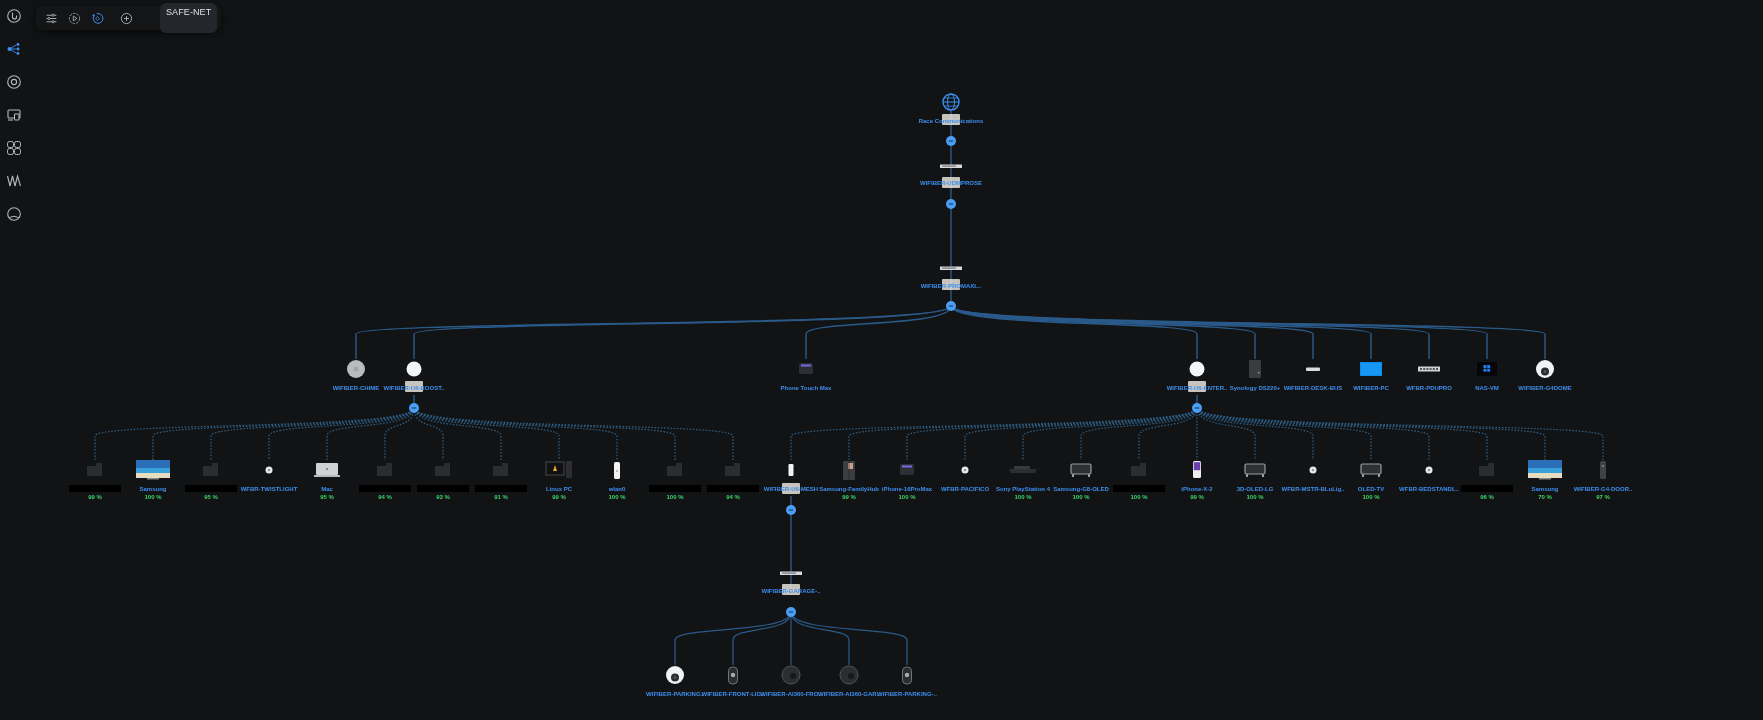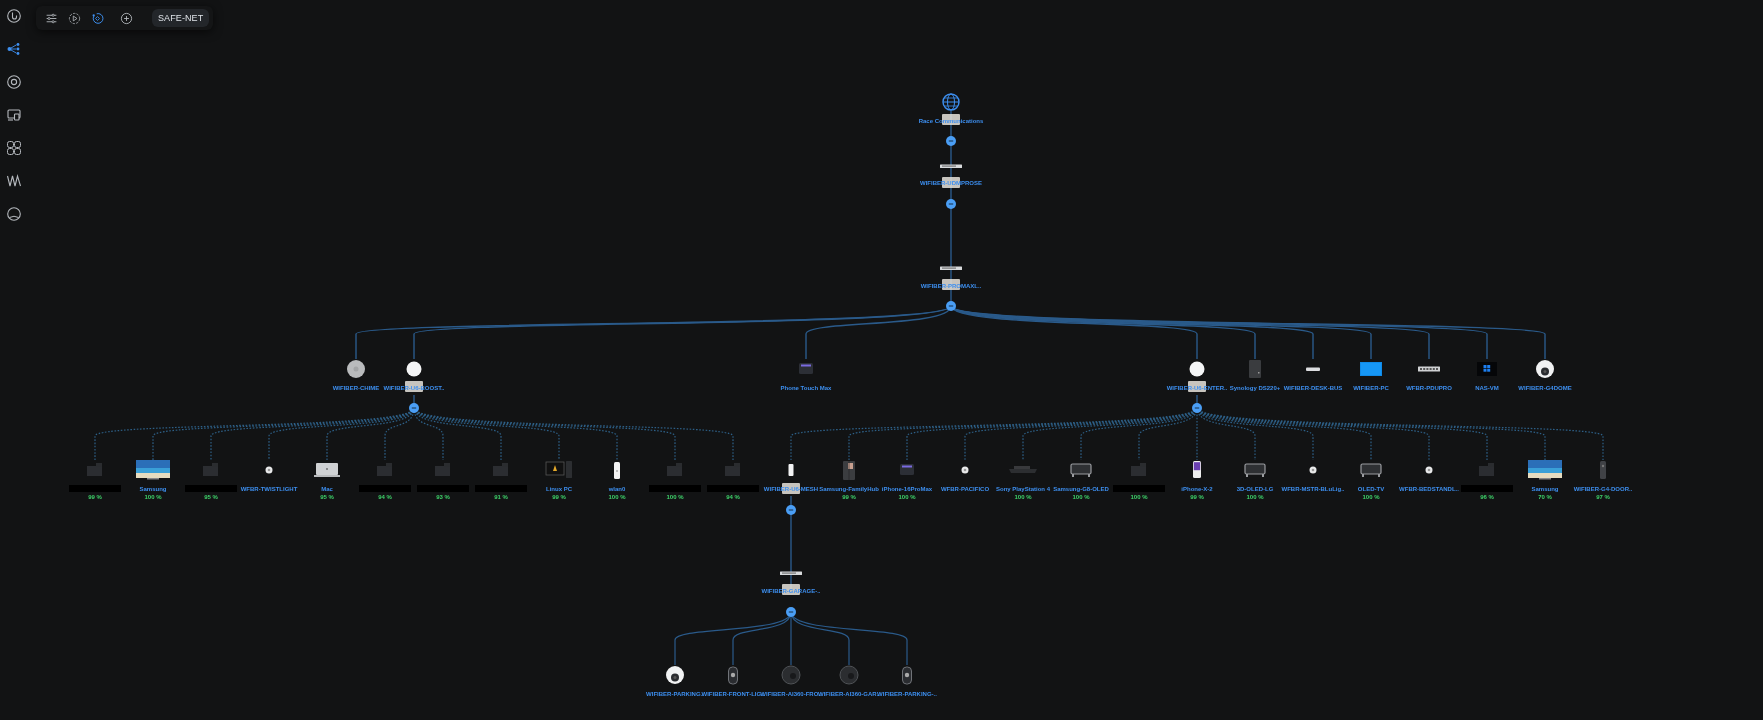--- a/index.html
+++ b/index.html
@@ -25,21 +25,21 @@
     background:#141516; border-radius:6px;
     box-shadow:0 2px 10px rgba(0,0,0,0.6);
     padding:0 4px 0 4px;
   }
   .tb-btn {
     width:22px; height:22px; display:flex; align-items:center; justify-content:center;
     cursor:pointer; margin-right:1px;
   }
   .tb-btn svg { width:13px; height:13px; }
   .site-pill {
-    margin-left:14px; height:18px; padding:0 6px; border-radius:6px;
+    margin-left:22px; height:30px; padding:0 6px; border-radius:6px;
     background:#23262a; color:#dfe3e8; font-size:9px; line-height:18px;
     letter-spacing:0.1px;
   }
   #topo { position:absolute; left:0; top:0; width:1763px; height:720px; }
   .node-label {
     font-family:"Liberation Sans", sans-serif; font-size:6px; font-weight:bold;
     fill:#3d8ff0; text-anchor:middle;
   }
   .node-pct {
     font-family:"Liberation Sans", sans-serif; font-size:6px; font-weight:bold;

